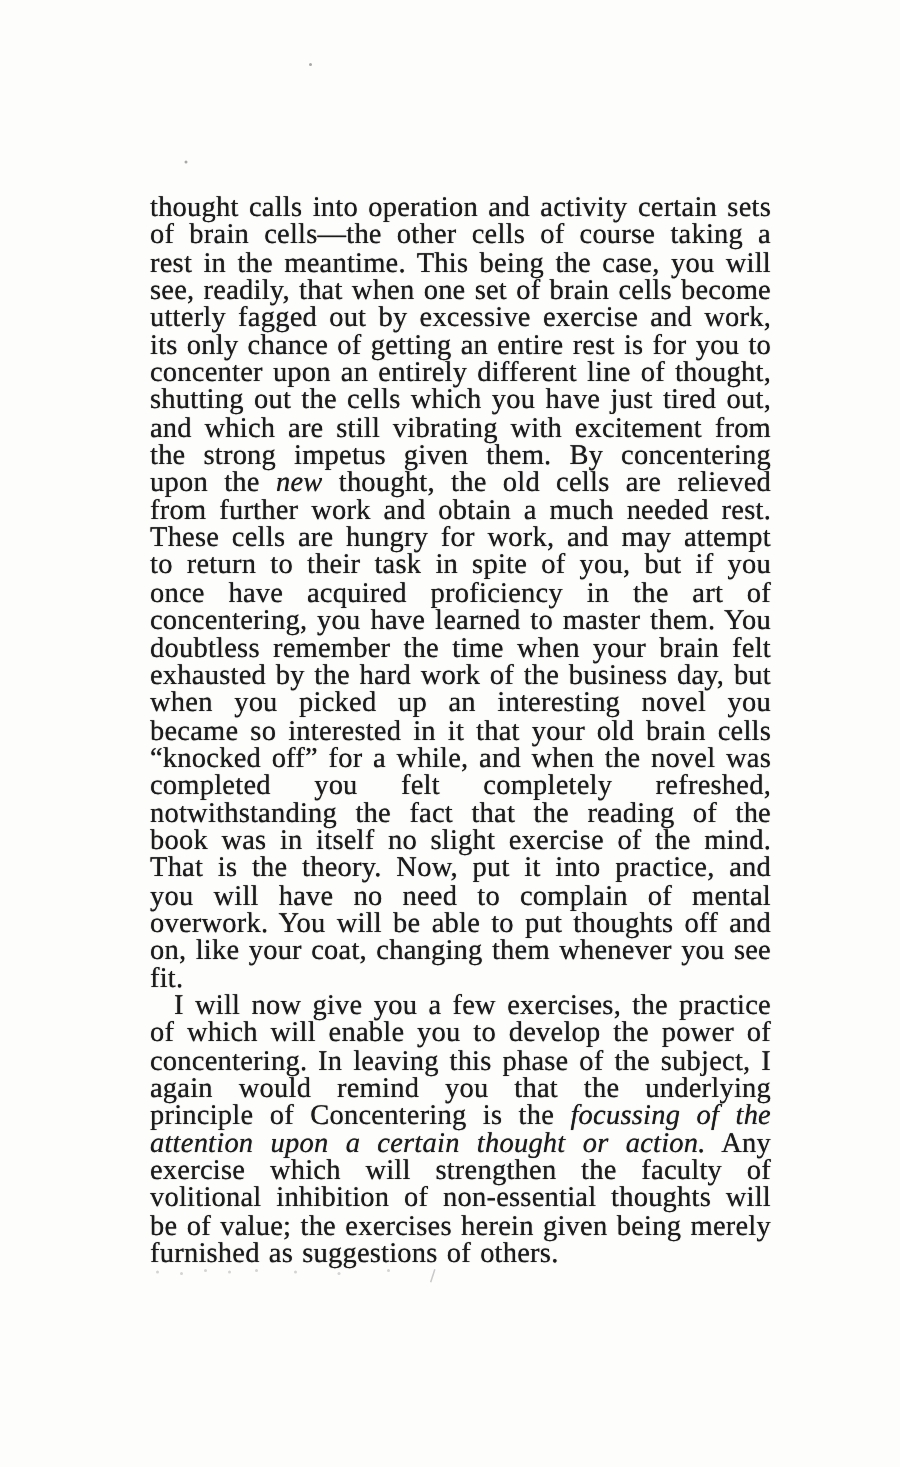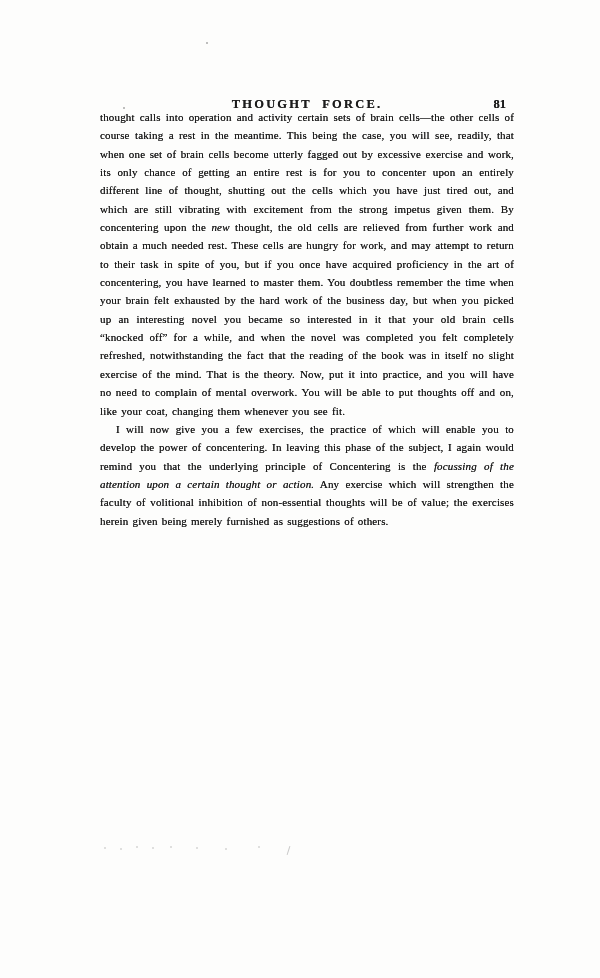--- a/index.html
+++ b/index.html
@@ -34,23 +34,23 @@
     position: absolute;
     right: 8px;
     top: 0;
     font-size: 12.5px;
     font-weight: bold;
     text-shadow: 0 0 0.6px rgba(25,25,25,0.9);
   }
   .body-text {
     position: absolute;
     left: 100px;
-    top: 108px;
+    top: 130px;
     width: 414px;
-    font-size: 11px;
+    font-size: 19px;
     line-height: 18.35px;
     text-align: justify;
     letter-spacing: 0.15px;
     word-spacing: 1.2px;
   }
   .para {
     margin: 0;
     text-shadow: 0 0 0.55px rgba(22,22,22,0.9);
   }
   .para.indent { text-indent: 16px; }
@@ -69,24 +69,20 @@
     height: 9px;
     background: #c9c9c9;
     transform: rotate(18deg);
   }
 </style>
 </head>
 <body>
 
 <div class="page">
 
-  <header class="running-head">
-    <span class="head-title">THOUGHT  FORCE.</span>
-    <span class="page-number">81</span>
-  </header>
 
   <main class="body-text">
       <p class="para"><span>thought calls into operation and activity certain sets of brain cells—the other cells of course taking a rest in the meantime. This being the case, you will see, readily, that when one set of brain cells become utterly fagged out by excessive exercise and work, its only chance of getting an entire rest is for you to concenter upon an entirely different line of thought, shutting out the cells which you have just tired out, and which are still vibrating with excitement from the strong impetus given them. By concentering upon the </span><span class="it">new</span><span> thought, the old cells are relieved from further work and obtain a much needed rest. These cells are hungry for work, and may attempt to return to their task in spite of you, but if you once have acquired proficiency in the art of concentering, you have learned to master them. You doubtless remember the time when your brain felt exhausted by the hard work of the business day, but when you picked up an interesting novel you became so interested in it that your old brain cells “knocked off” for a while, and when the novel was completed you felt completely refreshed, notwithstanding the fact that the reading of the book was in itself no slight exercise of the mind. That is the theory. Now, put it into practice, and you will have no need to complain of mental overwork. You will be able to put thoughts off and on, like your coat, changing them whenever you see fit.</span></p>
       <p class="para indent"><span>I will now give you a few exercises, the practice of which will enable you to develop the power of concentering. In leaving this phase of the subject, I again would remind you that the underlying principle of Concentering is the </span><span class="it">focussing of the attention upon a certain thought or action.</span><span> Any exercise which will strengthen the faculty of volitional inhibition of non-essential thoughts will be of value; the exercises herein given being merely furnished as suggestions of others.</span></p>
     </main>
 
   <div class="speck" style="left:206px; top:42px;"></div>
   <div class="speck" style="left:123px; top:107px;"></div>
   <div class="speck faint" style="left:104px; top:847px;"></div>
   <div class="speck faint" style="left:120px; top:848px;"></div>

